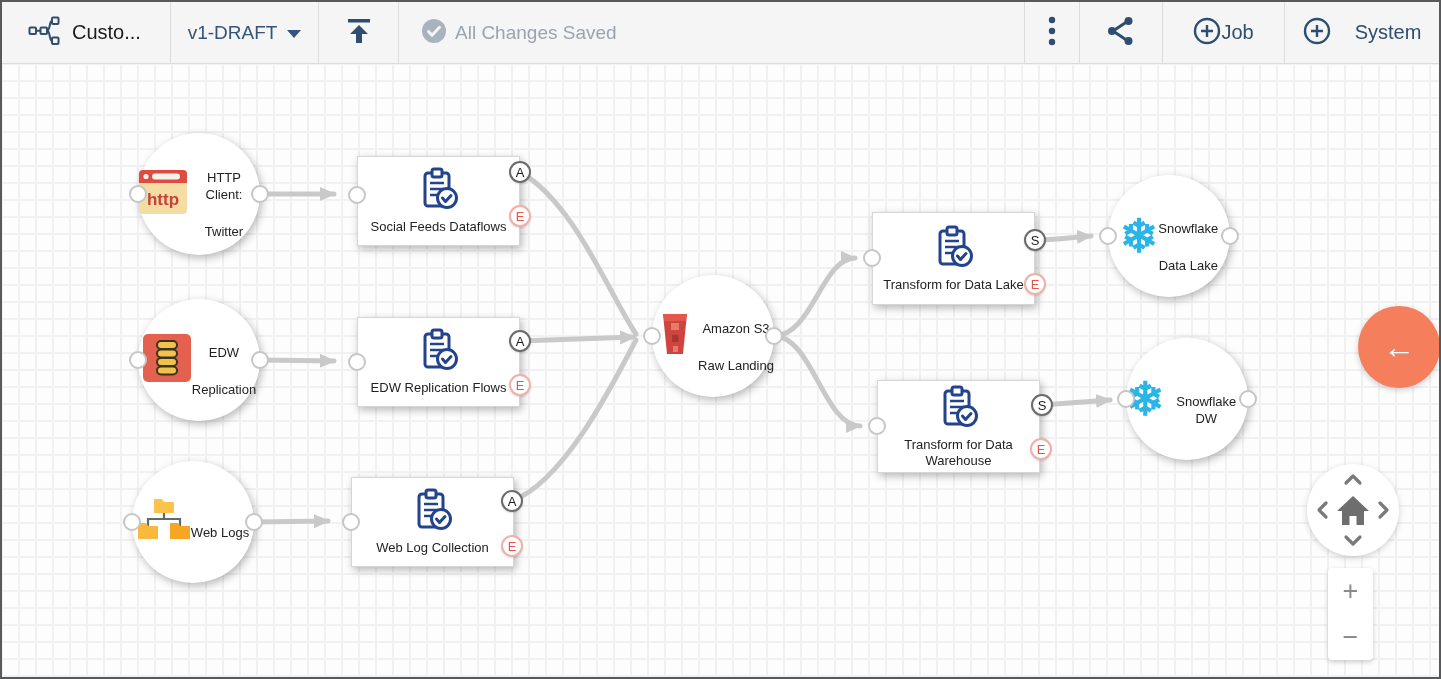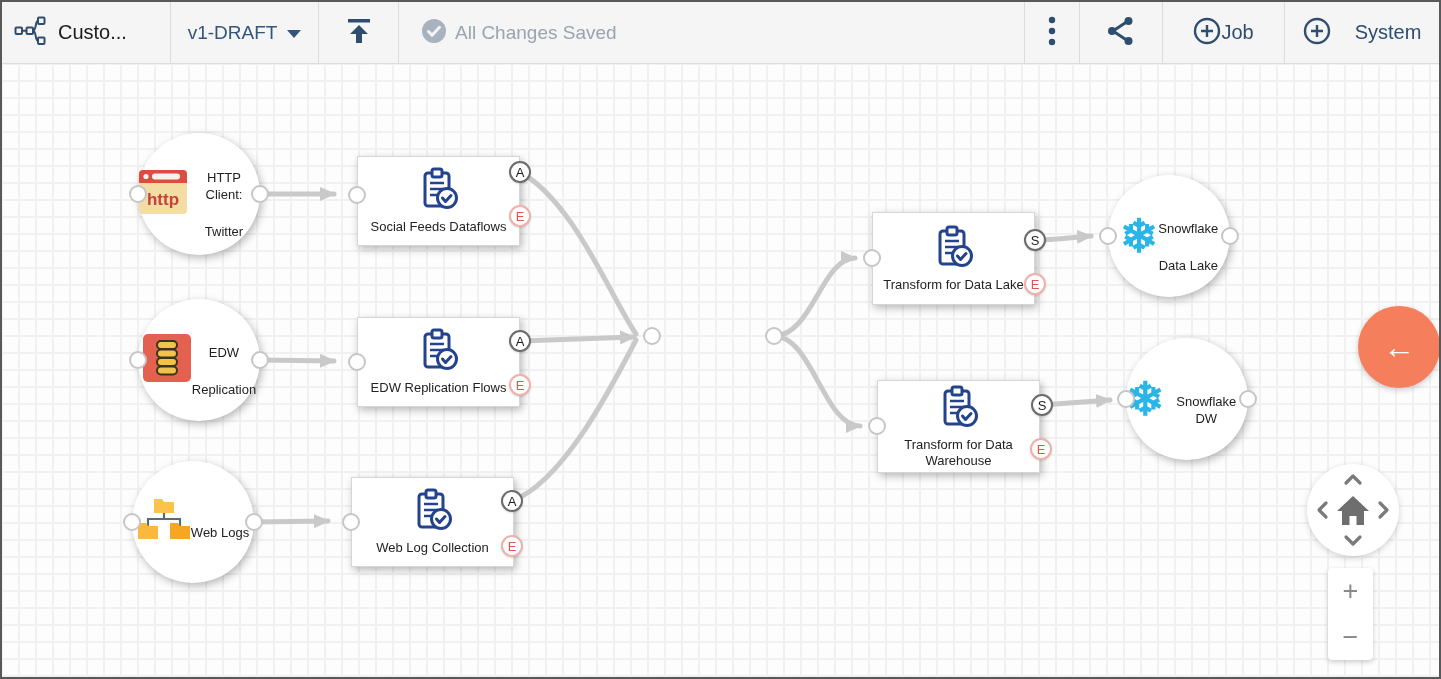--- a/index.html
+++ b/index.html
@@ -4,21 +4,21 @@
 <style>
   html,body{margin:0;padding:0;background:#e9e9e9;}
   *{box-sizing:border-box;}
   .frame{position:relative;width:1441px;height:679px;border:2px solid #58595b;background:#fff;
          overflow:hidden;font-family:"Liberation Sans",sans-serif;}
   
   .toolbar{position:absolute;top:0;left:0;right:0;height:62px;background:#f5f5f5;
            border-bottom:1px solid #dcdcdc;display:flex;align-items:stretch;}
   .tb-sec{display:flex;align-items:center;justify-content:center;height:100%;}
   .tb-sec.sep{border-left:1px solid #dcdcdc;}
-  .sec-title{width:168px;justify-content:flex-start;padding-left:12px;gap:12px;}
+  .sec-title{width:168px;justify-content:flex-start;padding-left:26px;gap:12px;}
   .sec-version{width:148px;gap:10px;}
   .sec-upload{width:80px;}
   .sec-status{flex:1;justify-content:flex-start;padding-left:22px;gap:8px;}
   .sec-menu{width:55px;}
   .sec-share{width:83px;}
   .sec-job{width:122px;}
   .sec-system{width:155px;gap:24px;}
   .tb-title{font-size:20px;font-weight:500;color:#1b1b1b;}
   .tb-version{font-size:19px;font-weight:500;color:#33557a;}
   .caret{width:0;height:0;border-left:7px solid transparent;border-right:7px solid transparent;
@@ -207,20 +207,35 @@
             <path d="M1,28 h8 l2,3 h10 v13 h-20 z" fill="#f9b93f"></path>
             <path d="M33,28 h8 l2,3 h10 v13 h-20 z" fill="#f5a623"></path>
           </g>
         </svg>
       </span>
       <div class="nlabel">
         <span>Web Logs</span>
       </div>
     </div>
 
+    <div class="cnode" style="left:650px;top:211px">
+      <span>
+        <svg width="46" height="48" viewBox="0 0 46 48">
+          <path d="M11,4 L35,4 L31,44 L15,44 Z" fill="#ce4540"></path>
+          <path d="M11,4 h24 l-1.5,7 h-21 z" fill="#e2584b"></path>
+          <rect x="19" y="13" width="8" height="7" fill="#e87a6a"></rect>
+          <rect x="20" y="25" width="6.5" height="7" fill="#a83530"></rect>
+          <rect x="21" y="36" width="5" height="6" fill="#e87a6a"></rect>
+        </svg>
+      </span>
+      <div class="nlabel">
+        <span>Amazon S3</span>
+          <span>Raw Landing</span>
+      </div>
+    </div>
 
     <div class="cnode" style="left:1106px;top:111px">
       <span class="snow">❄</span>
       <div class="nlabel">
         <span>Snowflake</span>
           <span>Data Lake</span>
       </div>
     </div>
 
     <div class="cnode" style="left:1124px;top:274px">

